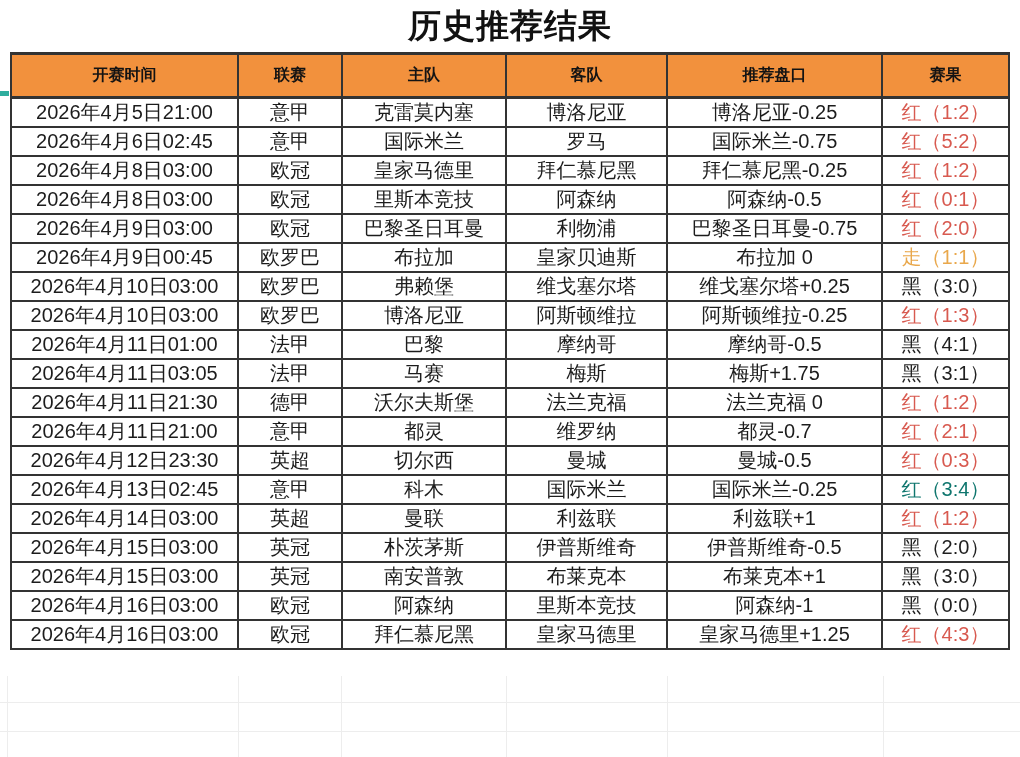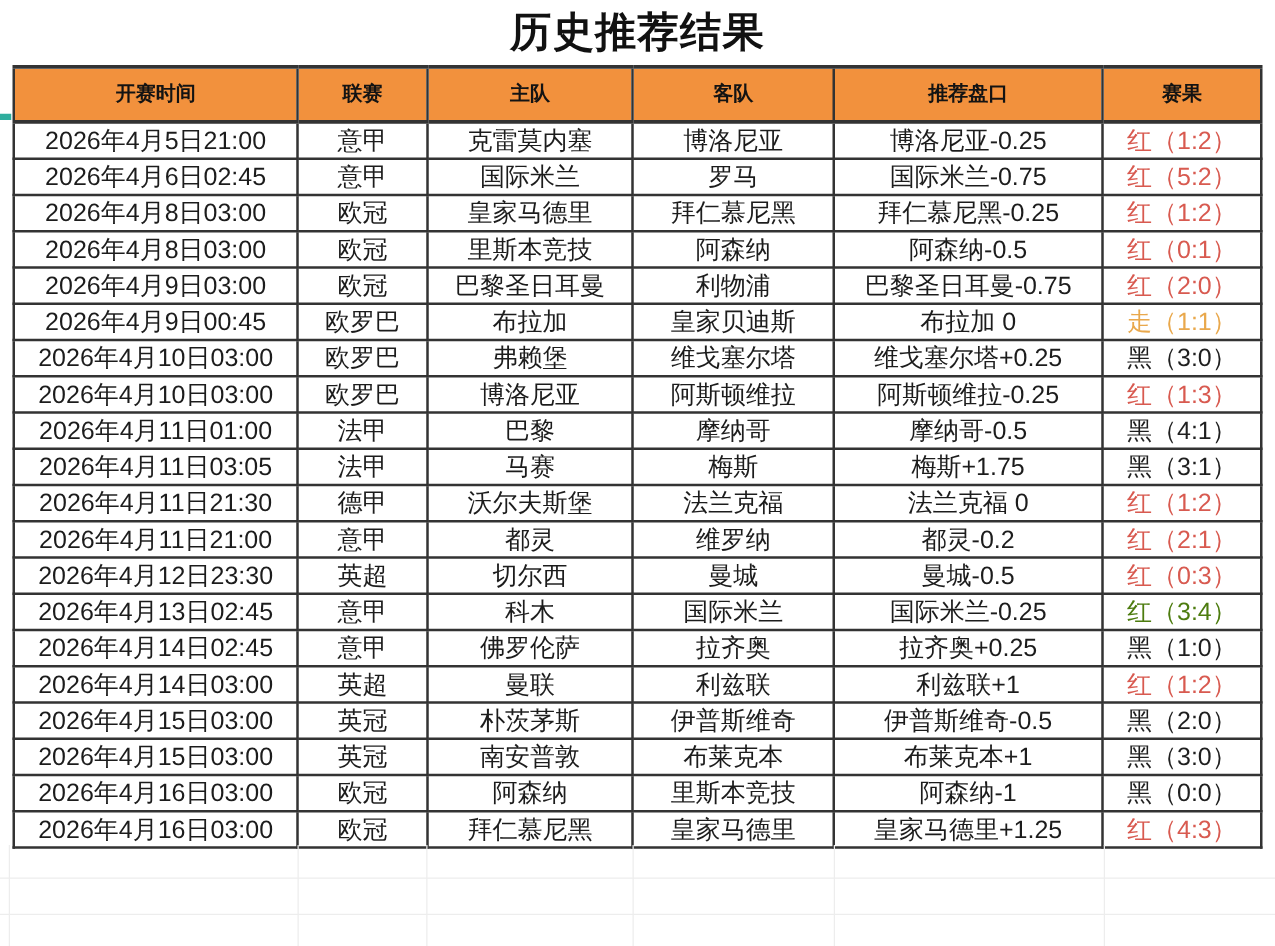--- a/index.html
+++ b/index.html
@@ -132,46 +132,38 @@
           <td>沃尔夫斯堡</td>
           <td>法兰克福</td>
           <td>法兰克福 0</td>
           <td style="color: rgb(216, 90, 80);">红（1:2）</td>
         </tr>
         <tr>
           <td>2026年4月11日21:00</td>
           <td>意甲</td>
           <td>都灵</td>
           <td>维罗纳</td>
-          <td>都灵-0.2</td>
+          <td>都灵-0.7</td>
           <td style="color: rgb(216, 90, 80);">红（2:1）</td>
         </tr>
         <tr>
           <td>2026年4月12日23:30</td>
           <td>英超</td>
           <td>切尔西</td>
           <td>曼城</td>
           <td>曼城-0.5</td>
           <td style="color: rgb(216, 90, 80); border-radius: 10px;">红（0:3）</td>
         </tr>
         <tr>
           <td>2026年4月13日02:45</td>
           <td>意甲</td>
           <td>科木</td>
           <td>国际米兰</td>
           <td>国际米兰-0.25</td>
-          <td style="color: #4d7c0f;">红（3:4）</td>
-        </tr>
-        <tr>
-          <td>2026年4月14日02:45</td>
-          <td>意甲</td>
-          <td>佛罗伦萨</td>
-          <td>拉齐奥</td>
-          <td>拉齐奥+0.25</td>
-          <td style="color: rgb(31, 31, 31);">黑（1:0）</td>
+          <td style="color: #0f766e;">红（3:4）</td>
         </tr>
         <tr>
           <td>2026年4月14日03:00</td>
           <td>英超</td>
           <td>曼联</td>
           <td>利兹联</td>
           <td>利兹联+1</td>
           <td style="color: rgb(216, 90, 80);">红（1:2）</td>
         </tr>
         <tr>

